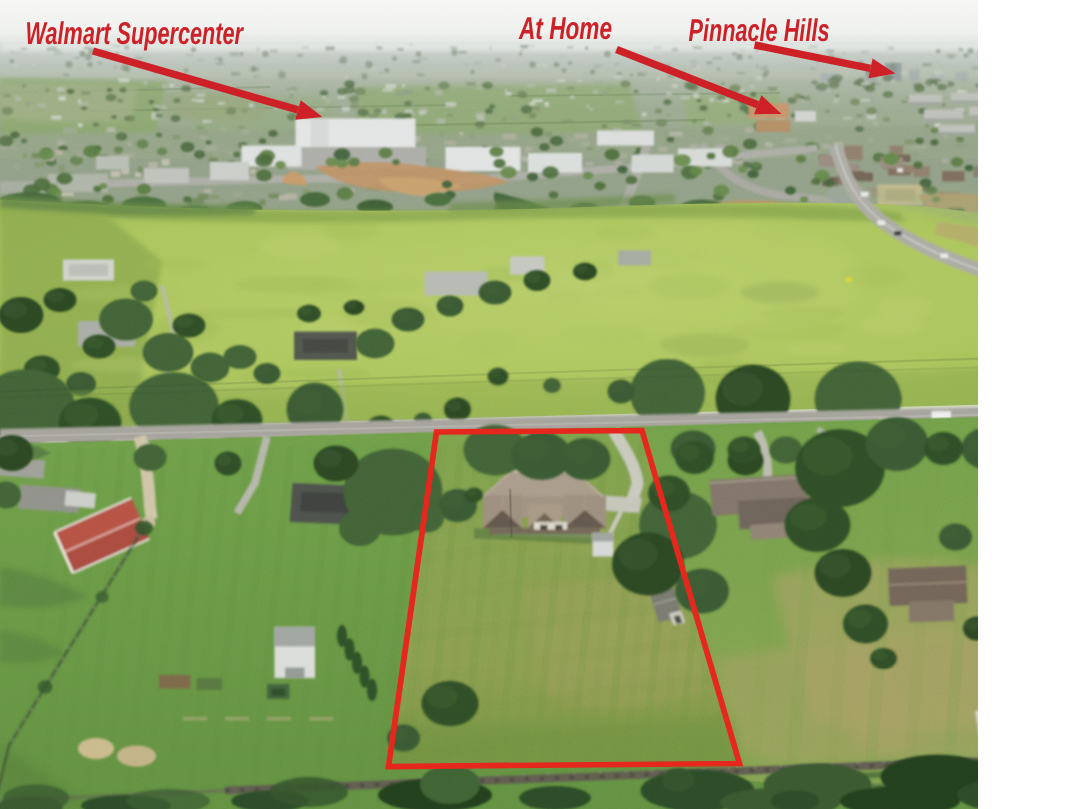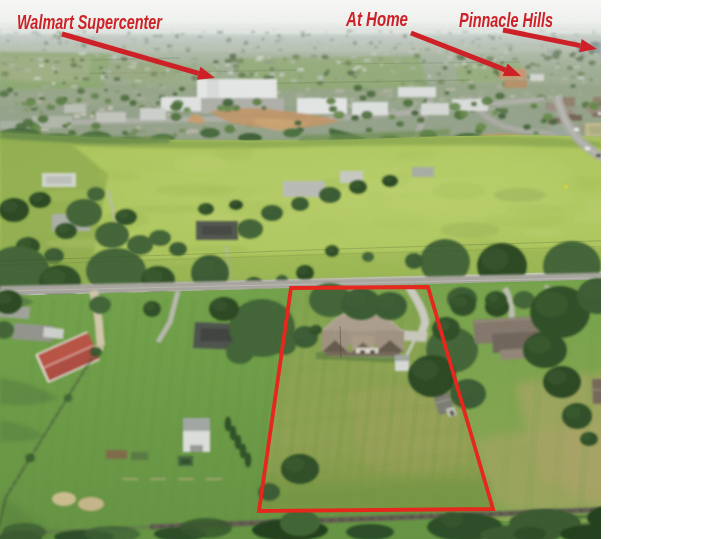--- a/index.html
+++ b/index.html
@@ -1,14 +1,14 @@
 <!DOCTYPE html>
 <html><head><meta charset="utf-8"><style>
 html,body{margin:0;padding:0;}
-#wrap{width:601px;height:539px;overflow:hidden;position:relative;font-family:"Liberation Sans",sans-serif;}
+#wrap{width:652px;height:539px;overflow:hidden;position:relative;font-family:"Liberation Sans",sans-serif;}
 </style></head><body>
 <div id="wrap">
 <svg width="720" height="539" viewBox="0 0 720 539">
 <defs>
 <filter id="b1" x="-20%" y="-20%" width="140%" height="140%">
           <feGaussianBlur stdDeviation="0.8"></feGaussianBlur>
         </filter>
 <filter id="b2" x="-25%" y="-25%" width="150%" height="150%">
           <feGaussianBlur stdDeviation="1.8"></feGaussianBlur>
         </filter>

